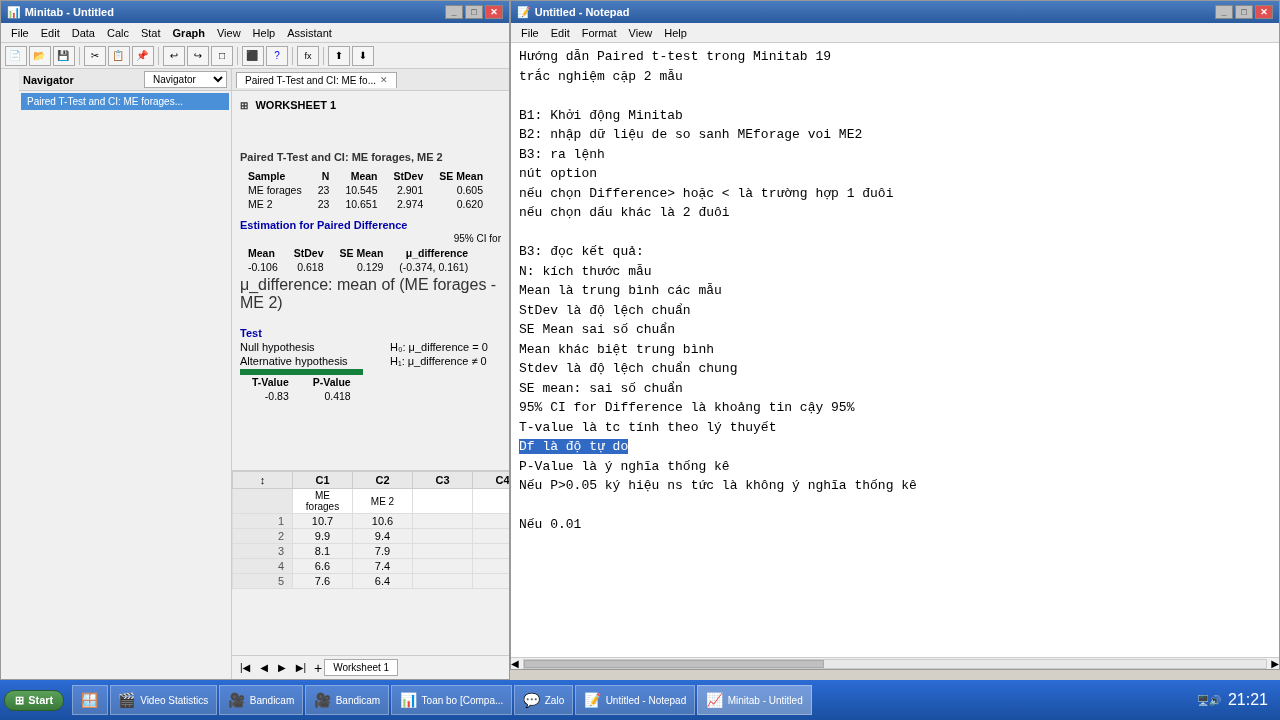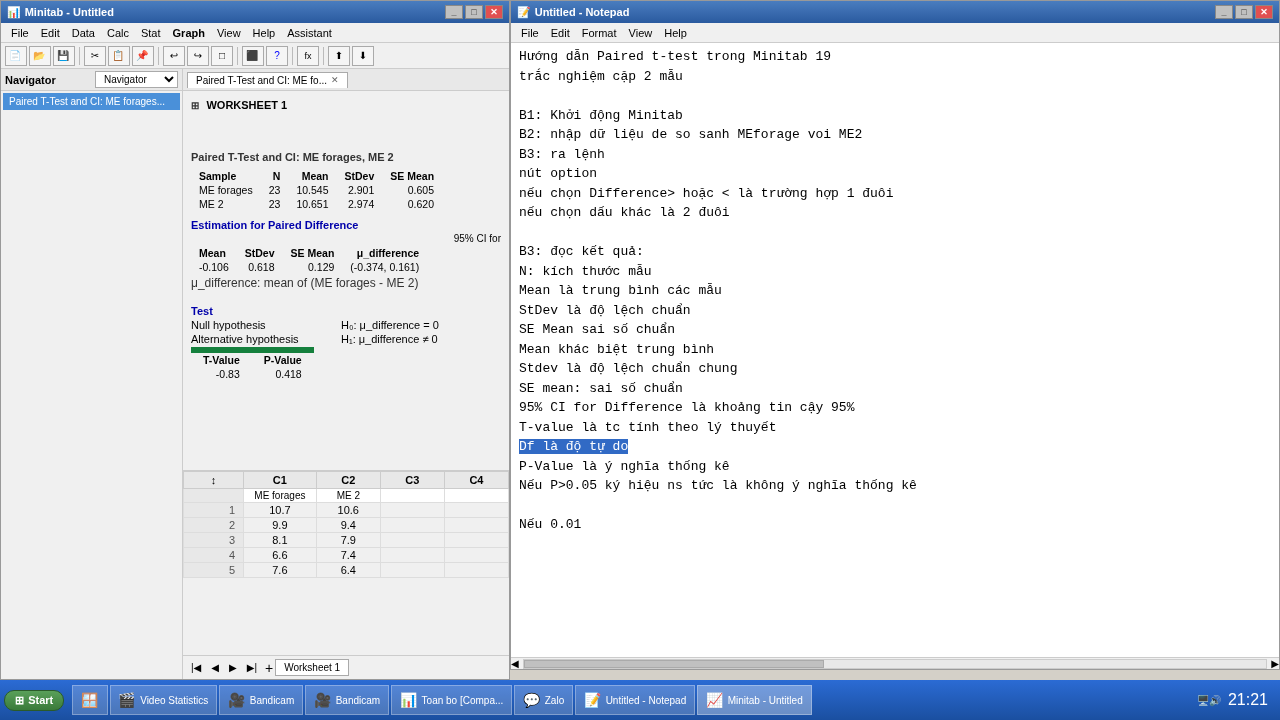--- a/index.html
+++ b/index.html
@@ -66,23 +66,23 @@
       display: flex; align-items: center; justify-content: center;
       font-size: 10px; cursor: pointer;
     }
     .tb-sep { width: 1px; height: 18px; background: #bbb; margin: 0 2px; }
 
     
     .minitab-content {
       display: flex; flex: 1; overflow: hidden;
     }
     .navigator-panel {
-      width: 182px;
+      width: 231px;
       border-right: 1px solid #ccc;
-      display: flex; flex-direction: column;
+      display: flex; flex-direction: column; padding-left: 18px;
     }
     .navigator-header {
       background: #e8e8e8;
       border-bottom: 1px solid #ccc;
       padding: 2px 4px;
       display: flex; align-items: center; justify-content: space-between;
       font-size: 11px; font-weight: bold;
     }
     .nav-dropdown {
       background: white;
@@ -166,21 +166,21 @@
     .paired-header { font-size: 10.5px; margin-bottom: 2px; }
     .paired-table {
       border-collapse: collapse;
       font-size: 10.5px;
     }
     .paired-table th, .paired-table td {
       padding: 1px 8px;
       text-align: right;
     }
     .paired-table th:first-child, .paired-table td:first-child { text-align: left; }
-    .note-text { font-size: 12px; color: #333; margin-top: 2px; }
+    .note-text { font-size: 16px; color: #333; margin-top: 2px; }
 
     .test-section { margin-top: 15px; }
     .hyp-row { display: flex; gap: 20px; align-items: baseline; margin-bottom: 2px; }
     .hyp-label { min-width: 130px; }
     .hyp-val {}
 
     .test-result-table {
       border-collapse: collapse; font-size: 10.5px;
       border-top: 6px solid #15803d;
     }

